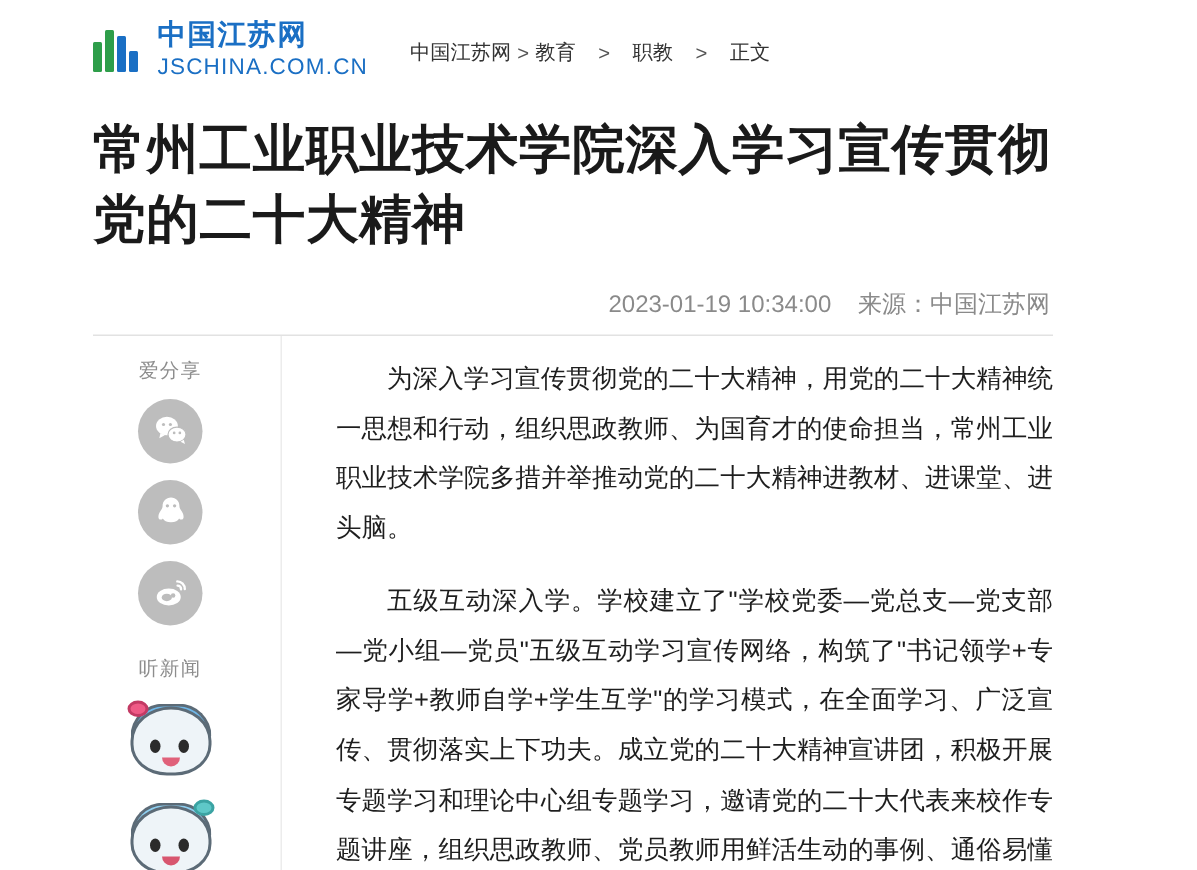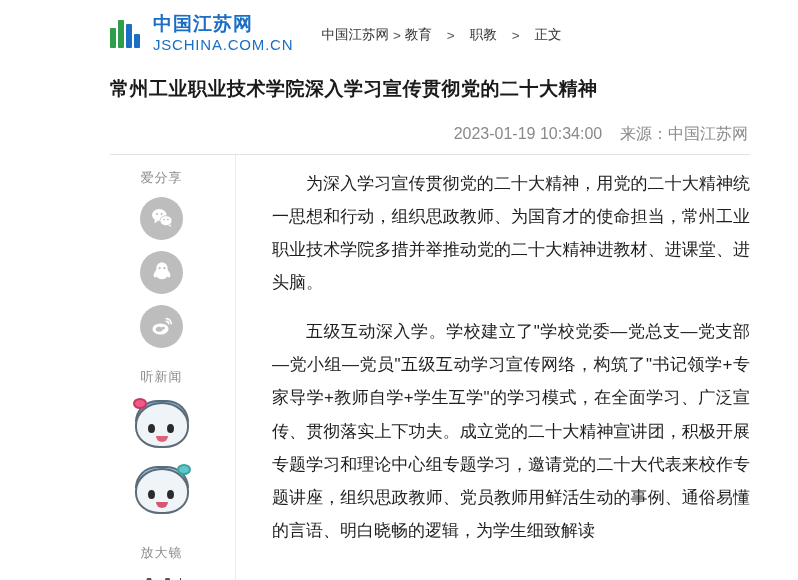--- a/index.html
+++ b/index.html
@@ -13,21 +13,20 @@
     background: #ffffff;
     font-family: "Liberation Sans", sans-serif;
     color: #222;
     overflow: hidden;
   }
   .page {
     position: relative;
     width: 742px;
     height: 580px;
     background: #fff;
-    margin-left: 48px;
   }
   
   .header {
     display: flex;
     align-items: center;
     padding: 14px 0 10px 62px;
     height: 62px;
   }
   .logo-block {
     display: flex;
@@ -78,21 +77,21 @@
   .breadcrumb a { color: #333; text-decoration: none; }
   .breadcrumb .sep { color: #555; }
   .breadcrumb .crumb-gap { display: inline-block; width: 7px; }
 
   
   .title-wrap {
     padding: 14px 40px 0 62px;
   }
   h1.article-title {
     margin: 0;
-    font-size: 19px;
+    font-size: 35px;
     font-weight: 700;
     color: #1a1a1a;
     letter-spacing: 0.5px;
     line-height: 1.35;
     font-family: "Liberation Sans", sans-serif;
   }
   .meta-line {
     margin-top: 22px;
     text-align: right;
     font-size: 16px;

